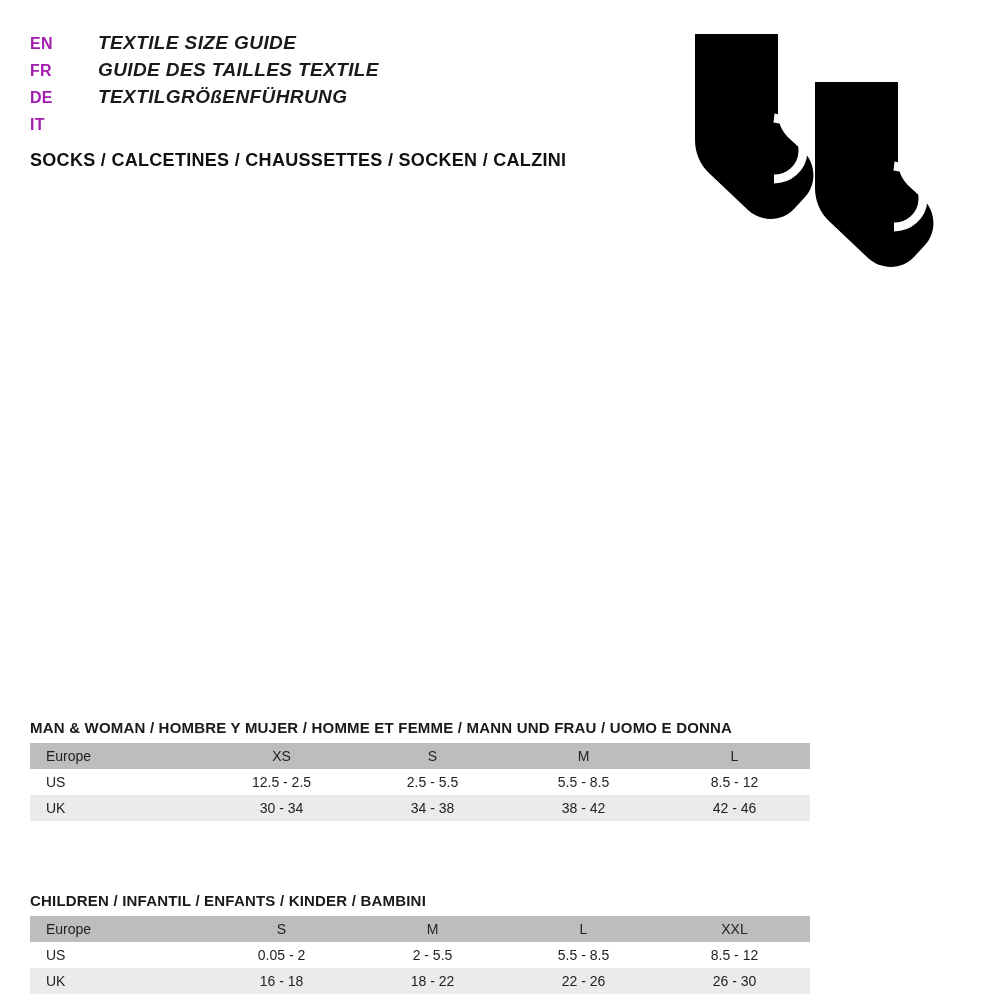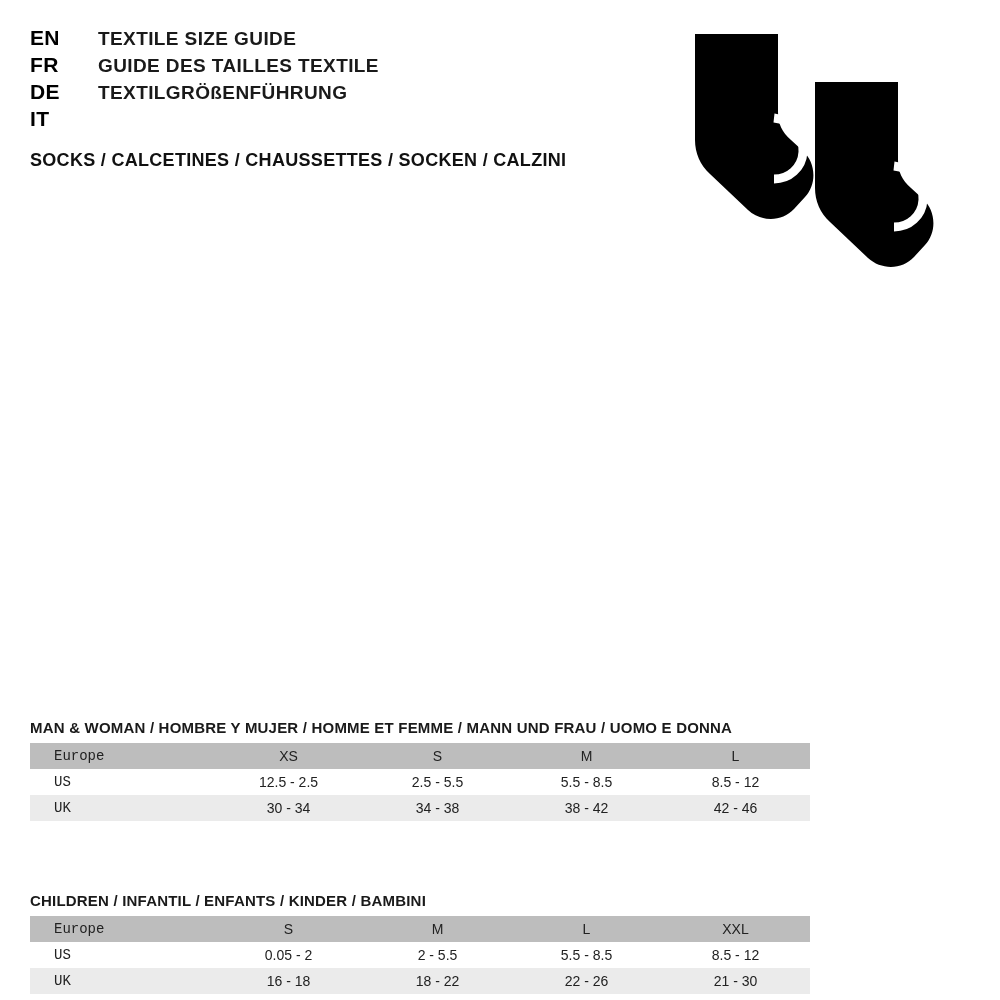--- a/index.html
+++ b/index.html
@@ -24,31 +24,33 @@
     width: 640px;
   }
   .lang-row {
     display: flex;
     align-items: baseline;
     height: 27px;
   }
   .lang-code {
     width: 68px;
     flex: 0 0 68px;
-    font-size: 21px;
+    font-size: 16px;
     font-weight: bold;
     letter-spacing: 0.3px;
-    color: #000000;
+    color: #a21caf;
+    margin-top: 9px;
   }
   .lang-text {
     font-size: 19px;
     font-weight: bold;
     letter-spacing: 0.4px;
     color: #1a1a1a;
     white-space: nowrap;
+    font-style: italic;
   }
   .product-title {
     margin-top: 16px;
     font-size: 18px;
     font-weight: bold;
     letter-spacing: 0.3px;
     color: #111;
     white-space: nowrap;
   }
 
@@ -98,23 +100,22 @@
     height: 26px;
     font-size: 14px;
     color: #222;
     padding: 0;
     text-align: center;
     vertical-align: middle;
     border: none;
   }
   table.size-table td.rowlabel {
     text-align: left;
-    padding-left: 24px;
+    padding-left: 16px;
     width: 160px;
-    font-family: Liberation Mono, monospace;
   }
 </style>
 </head>
 <body>
 
 <div class="header">
 
   <div class="lang-row">
     <span class="lang-code">EN</span>
     <span class="lang-text">TEXTILE SIZE GUIDE</span>
@@ -202,17 +203,17 @@
         <td>0.05 - 2</td>
         <td>2 - 5.5</td>
         <td>5.5 - 8.5</td>
         <td>8.5 - 12</td>
       </tr>
       <tr class="alt-row">
         <td class="rowlabel">UK</td>
         <td>16 - 18</td>
         <td>18 - 22</td>
         <td>22 - 26</td>
-        <td>21 - 30</td>
+        <td>26 - 30</td>
       </tr>
     </tbody>
   </table>
 </div>
 
 </body></html>

